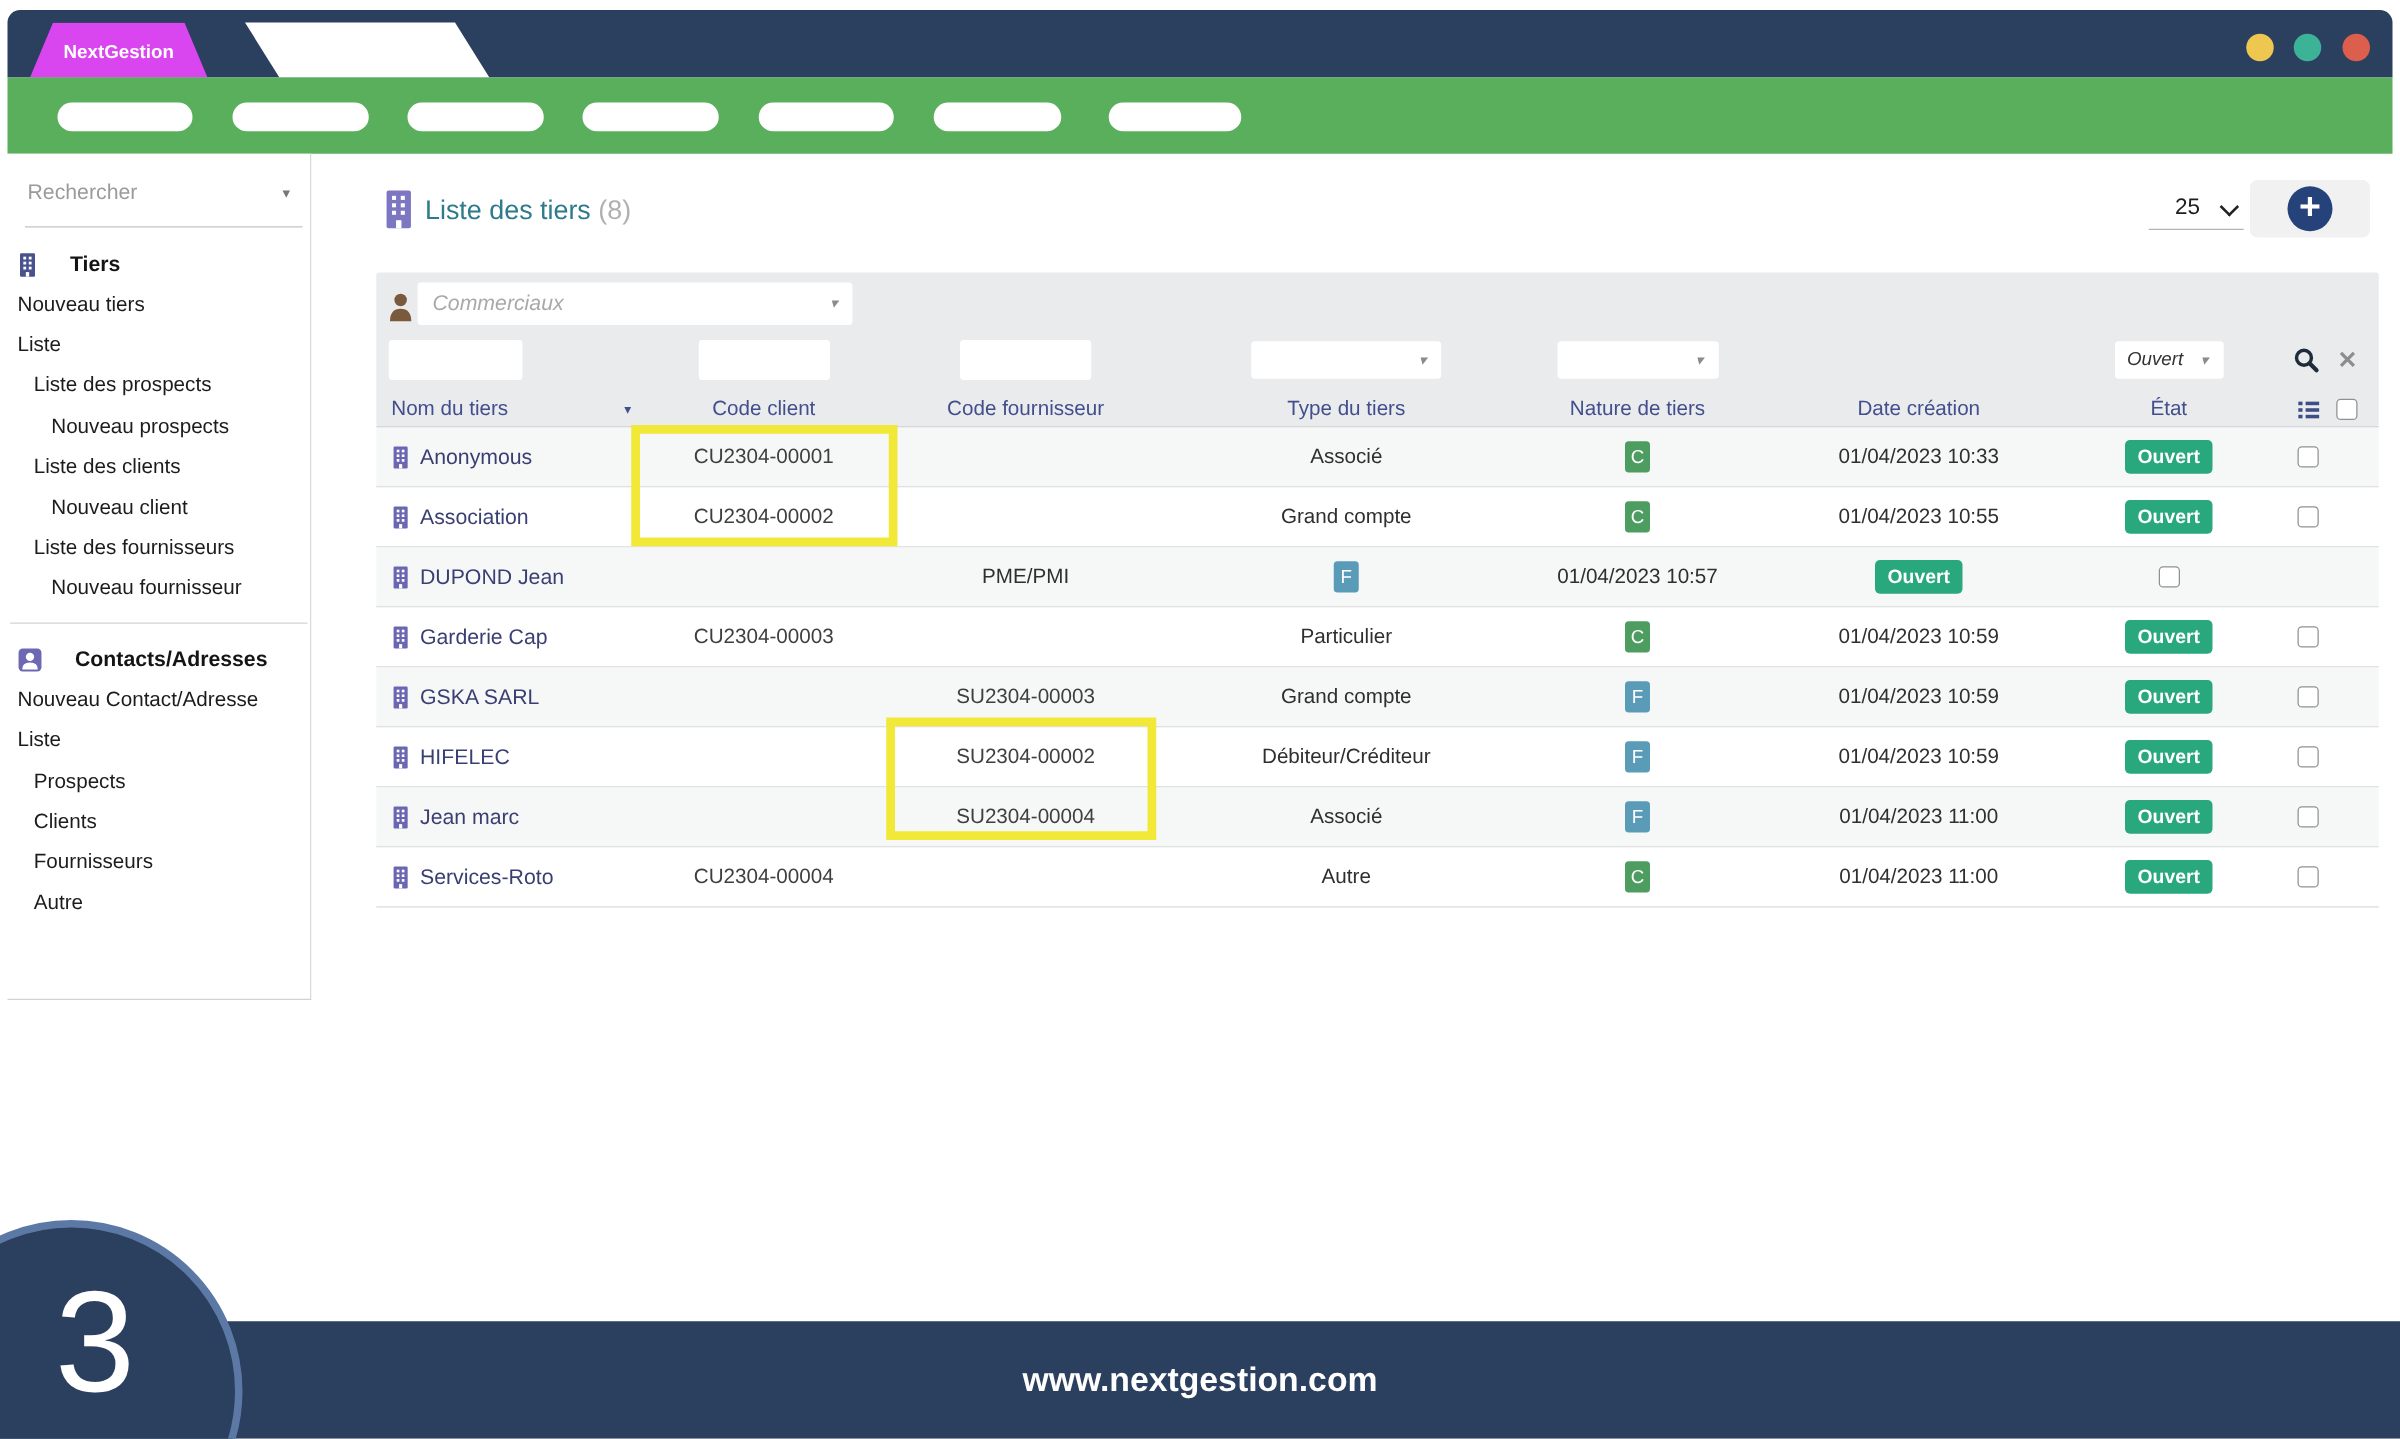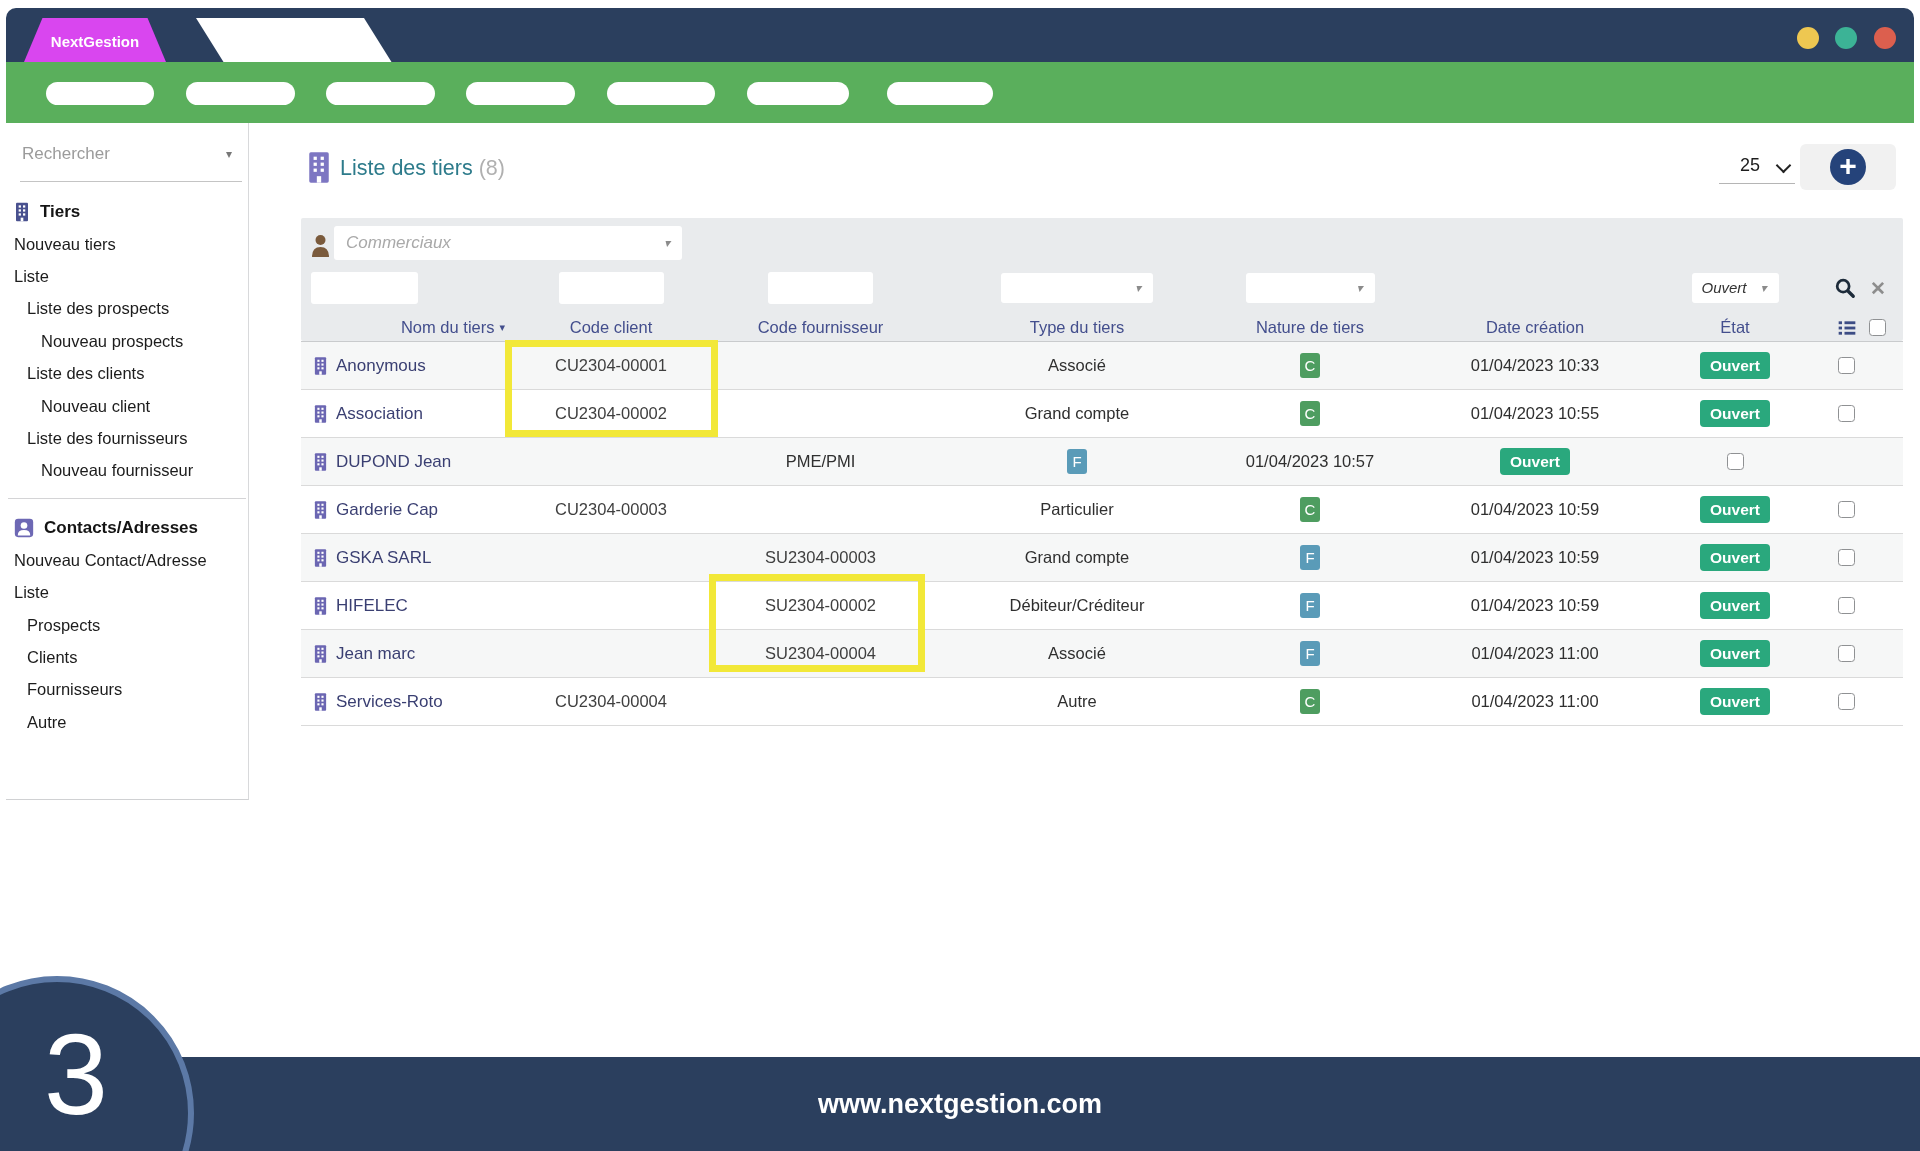--- a/index.html
+++ b/index.html
@@ -24,21 +24,21 @@
   
   .greenbar{position:absolute;left:6px;top:62px;width:1908px;height:61px;background:#5aaf5c;}
   .pill{position:absolute;top:82px;height:23px;border-radius:12px;background:#fff;}
   
   .sidebar{position:absolute;left:6px;top:123px;width:243px;height:677px;background:#fff;
     border-right:1px solid #d8d9db;border-bottom:1px solid #d0d1d3;box-sizing:border-box;}
   .search-row{position:relative;height:60px;}
   .search-row .ph{position:absolute;left:16px;top:21px;font-size:17px;color:#9b9b9b;}
   .search-row .caret{position:absolute;left:220px;top:24px;color:#777;font-size:12px;}
   .search-row .ul{position:absolute;left:14px;top:58px;width:222px;height:1px;background:#c4c4c4;}
-  .sec-head{display:flex;align-items:center;gap:10px;height:32px;margin-top:13px;padding-left:8px;text-align:center;}
+  .sec-head{display:flex;align-items:center;gap:26px;height:32px;margin-top:13px;padding-left:8px;text-align:center;}
   .sec-head .lbl{font-size:17px;font-weight:bold;color:#141414;}
   .s-item{height:32.4px;display:flex;align-items:center;font-size:16.5px;color:#1c1c1c;cursor:pointer;}
   .s-item.l0{padding-left:8px;}
   .s-item.l1{padding-left:21px;}
   .s-item.l2{padding-left:35px;}
   .divider{height:1px;background:#d4d4d6;margin:11px 2px 3px 2px;}
   
   .page-head-icon{position:absolute;left:306px;top:151px;}
   .page-title{position:absolute;left:340px;top:156px;font-size:21.5px;color:#2d7b8b;}
   .page-count{color:#b0b0b0;}
@@ -65,21 +65,21 @@
   .fcell.start{justify-content:flex-start;padding-left:10px;box-sizing:border-box;}
   .fcell.end{justify-content:flex-end;gap:14px;padding-right:17px;box-sizing:border-box;}
   .tin{width:103px;height:30px;background:#fff;border:none;border-radius:3px;}
   .tin.w100{width:101px;}
   .selbox{height:30px;box-sizing:border-box;}
   .etat-sel{width:87px;font-size:15px;color:#333;}
   .etat-sel .val{position:absolute;left:10px;top:6px;}
   .xmark{color:#8d8d8d;font-size:19px;font-weight:bold;cursor:pointer;line-height:1;}
   .hrow{position:absolute;left:0;top:96px;width:100%;height:27px;}
   .hcell{display:flex;align-items:center;justify-content:center;font-size:16.5px;color:#434e8d;cursor:pointer;}
-  .hcell.start{justify-content:flex-end;box-sizing:border-box;}
+  .hcell.start{justify-content:space-between;padding-left:12px;box-sizing:border-box;}
   .hcell.end{justify-content:flex-end;gap:12px;padding-right:17px;box-sizing:border-box;}
   .sortcaret{font-size:11px;margin-left:5px;color:#434e8d;}
   
   .tbody{position:absolute;left:301px;top:341px;width:1602px;border-top:1px solid #c9cbcd;}
   .trow{height:47px;border-bottom:1px solid #dadada;background:#fff;cursor:pointer;}
   .trow.odd{background:#f6f7f7;}
   .tcell{display:flex;align-items:center;justify-content:center;font-size:16.5px;color:#2f2f2f;}
   .tcell.name{justify-content:flex-start;padding-left:12px;box-sizing:border-box;gap:8px;
     color:#3a3f72;font-size:17px;}
   .tcell.code{color:#3f3f3f;}

